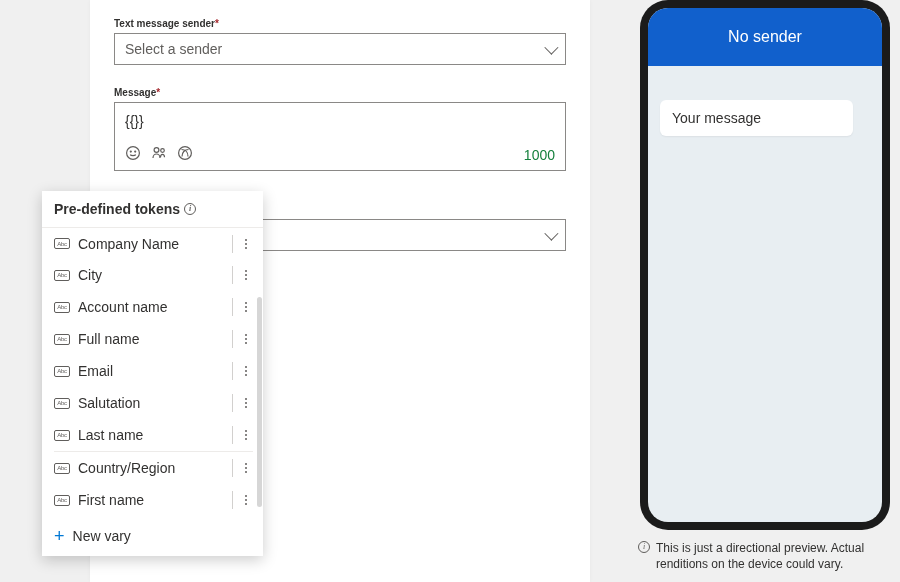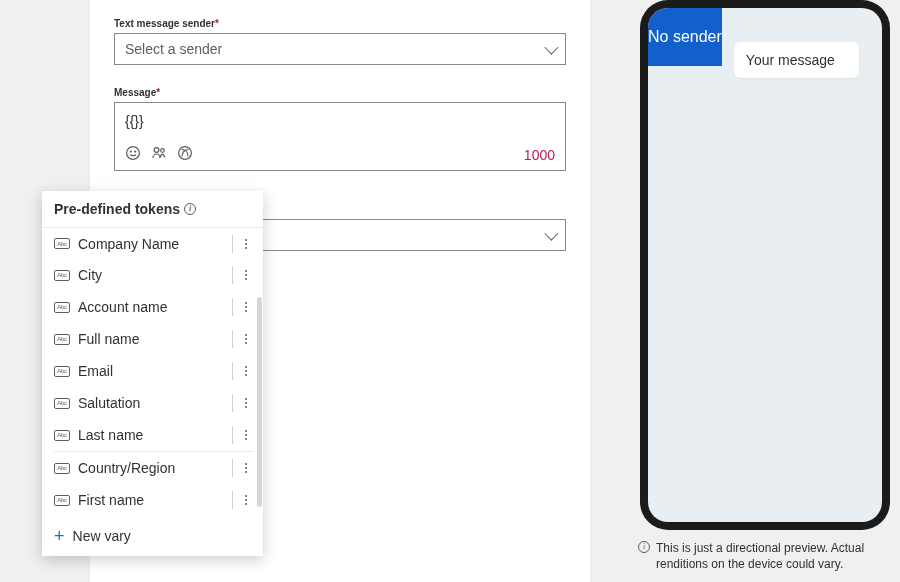--- a/index.html
+++ b/index.html
@@ -63,21 +63,21 @@
       color: #323130;
     }
     .msg-toolbar {
       display: flex;
       align-items: center;
       justify-content: space-between;
       padding: 4px 10px 6px 10px;
     }
     .msg-icons { display: flex; gap: 10px; color: #605e5c; }
     .msg-icons svg { width: 16px; height: 16px; stroke: #605e5c; fill: none; stroke-width: 1.2; }
-    .char-count { color: #be185d; font-size: 14px; }
+    .char-count { color: #15803d; font-size: 14px; }
 
     .other-select {
       margin-top: 48px;
       width: 100%;
       height: 32px;
       border: 1px solid #8a8886;
       background: #fff;
       display: flex;
       align-items: center;
       justify-content: flex-end;
@@ -204,21 +204,21 @@
       border-radius: 28px;
       padding: 8px;
     }
     .phone-screen {
       width: 100%;
       height: 100%;
       background: #e8eef2;
       border-radius: 20px;
       overflow: hidden;
       display: flex;
-      flex-direction: row;
+      flex-direction: column;
     }
     .phone-header {
       height: 58px;
       background: #1160cc;
       color: #fff;
       display: flex;
       align-items: center;
       justify-content: center;
       font-size: 16px;
     }

